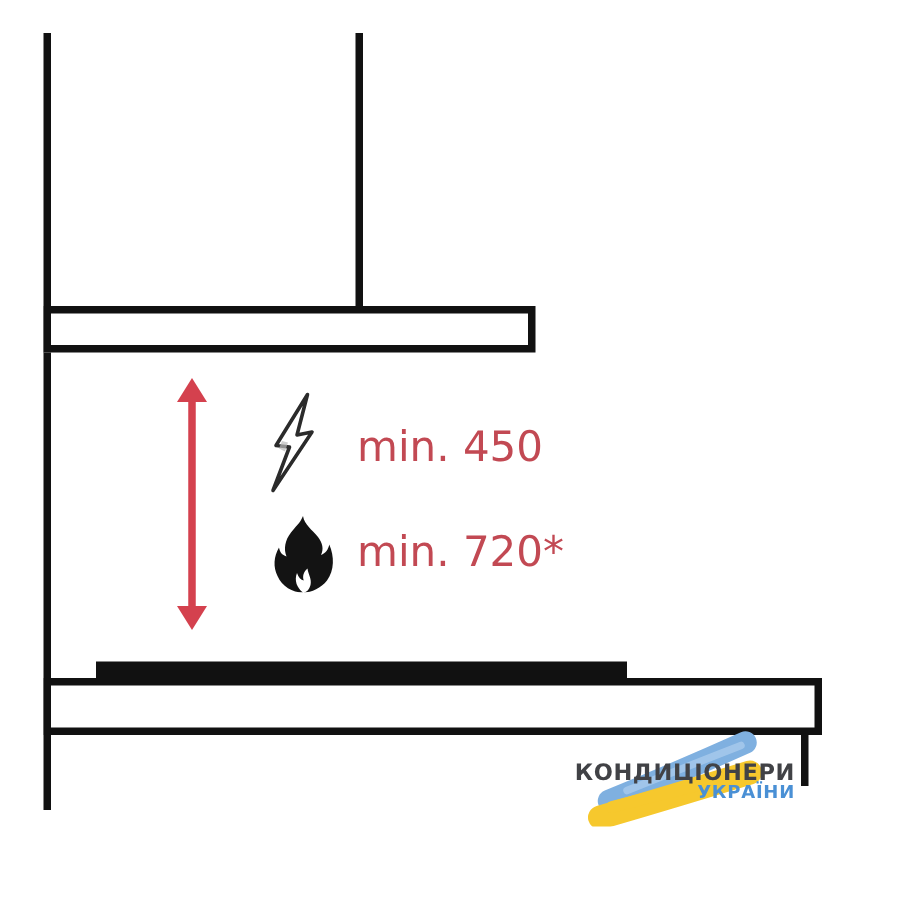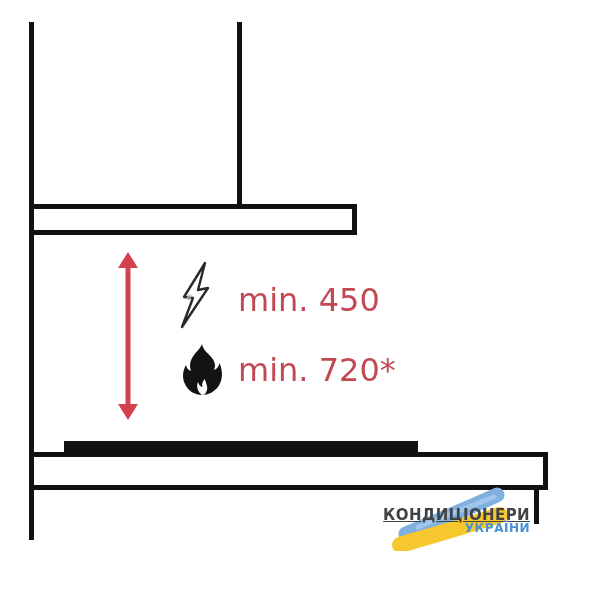--- a/index.html
+++ b/index.html
@@ -15,29 +15,29 @@
   .hood-box{left:29px;top:204px;width:328px;height:31px;border:5px solid #111111;background:#ffffff;box-sizing:border-box;}
   .cooktop-bar{left:64px;top:441px;width:354px;height:13px;}
   .counter-box{left:29px;top:452px;width:519px;height:38px;border:5px solid #111111;background:#ffffff;box-sizing:border-box;z-index:2;}
   .counter-leg{left:534px;top:489px;width:5px;height:35px;z-index:5;}
   
   .arrow-svg{left:115px;top:251px;width:26px;height:170px;}
   
   .bolt-svg{left:177px;top:261px;width:40px;height:68px;}
   .flame-svg{left:181px;top:343px;width:42px;height:52px;}
   
-  .clr-label{color:#c24953;font-size:32px;line-height:1;white-space:nowrap;}
+  .clr-label{color:#c24953;font-size:28px;line-height:1;white-space:nowrap;}
   .label-450{left:238px;top:284px;}
   .label-650{left:238px;top:354px;}
   .footnote{left:31px;top:551px;color:#c2495a;font-size:27px;line-height:1.15;white-space:nowrap;}
   
   .logo{left:378px;top:487px;width:176px;height:64px;z-index:3;}
   .logo .brush{position:absolute;left:0;top:0;width:176px;height:64px;}
   .logo-line1{position:absolute;right:24px;top:19px;font-size:15px;font-weight:bold;
-    letter-spacing:.4px;color:#414246;white-space:nowrap;text-decoration:underline;}
+    letter-spacing:.4px;color:#414246;white-space:nowrap;}
   .logo-line2{position:absolute;right:24px;top:34px;font-size:12px;font-weight:bold;
     letter-spacing:.5px;color:#4a90d5;white-space:nowrap;}
 </style>
 </head>
 <body>
 
 <div class="canvas">
 
   <div class="abs blk wall-line"></div>
   <div class="abs blk divider-line"></div>

